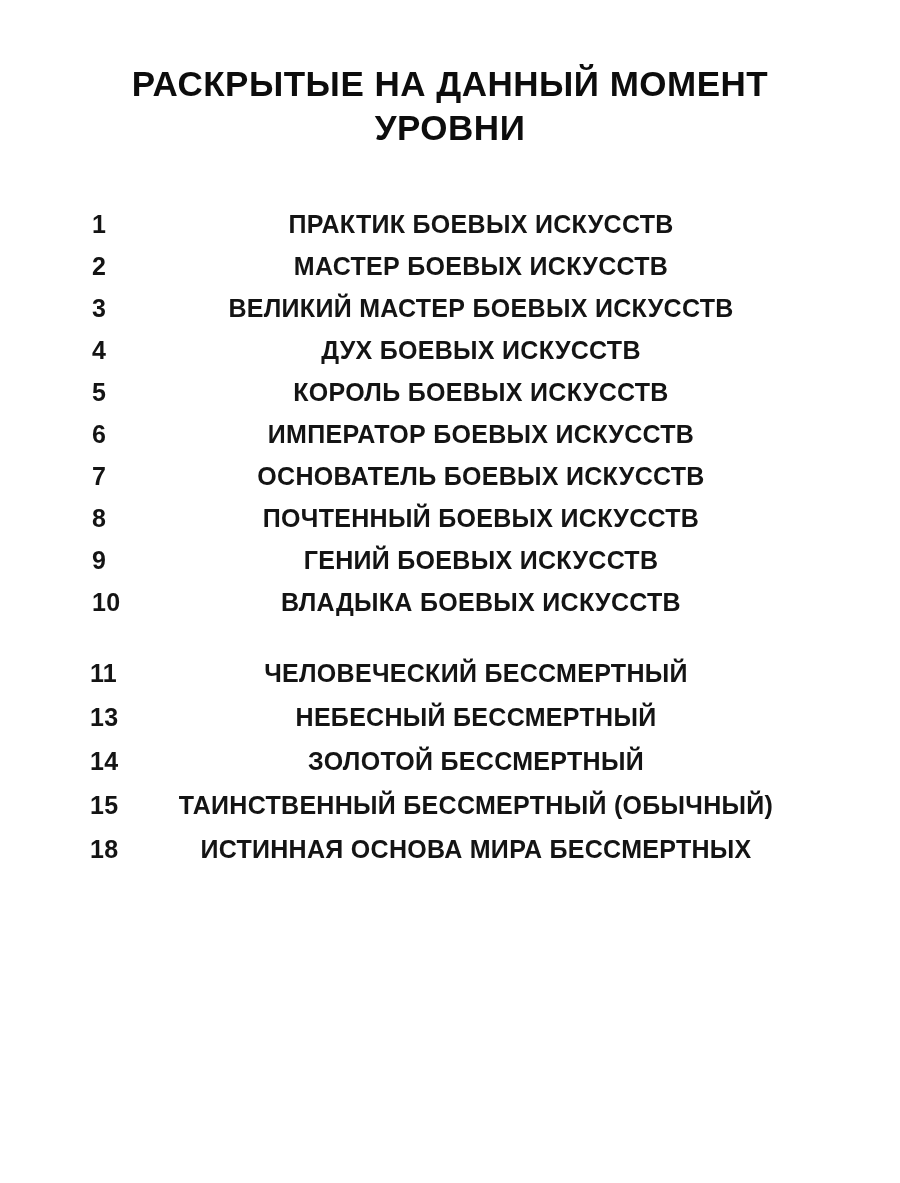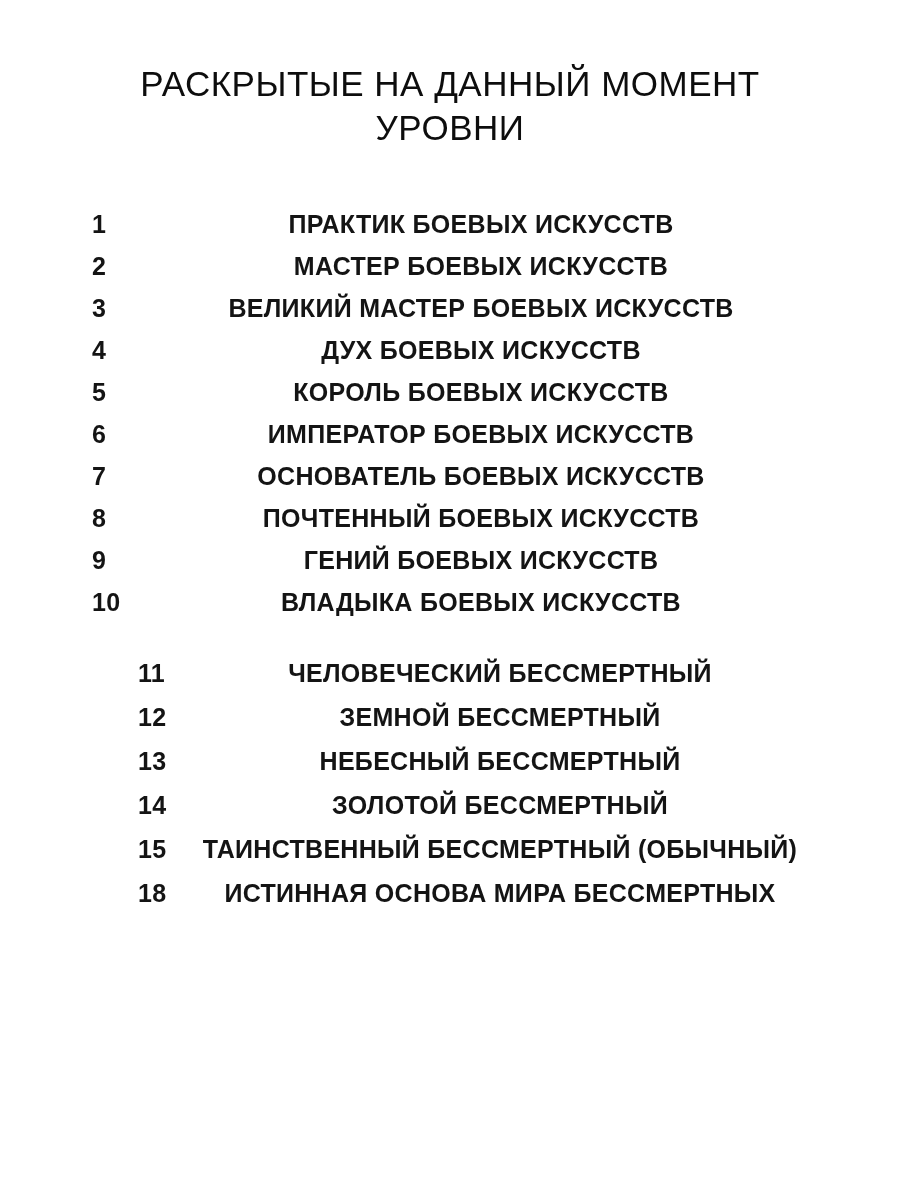--- a/index.html
+++ b/index.html
@@ -16,21 +16,21 @@
   }
   .page {
     width: 900px;
     height: 1183px;
     position: relative;
     box-sizing: border-box;
     padding: 48px 70px 20px 70px;
   }
   .title {
     text-align: center;
-    font-weight: 400;
+    font-weight: 700;
     font-size: 35px;
     line-height: 1.25;
     letter-spacing: 0.5px;
     text-transform: uppercase;
     margin: 14px 0 0 0;
     padding: 0 14px;
     color: #0d0d0d;
   }
   .title-line {
     display: block;
@@ -60,21 +60,20 @@
     display: inline-block;
     flex: 0 0 auto;
     font-weight: 700;
   }
   .entry .label {
     flex: 1 1 auto;
     text-align: center;
   }
   .list-block.second .entry {
     margin-bottom: 19px;
-    margin-left: 48px;
   }
   .list-block.second .entry .num {
     min-width: 32px;
   }
 </style>
 </head>
 <body>
 
 <div class="page">
 
@@ -124,24 +123,20 @@
       <span class="label">ВЛАДЫКА БОЕВЫХ ИСКУССТВ</span>
     </div>
   </div>
 
   <div class="list-block second">
     <div class="entry">
       <span class="num">11</span>
       <span class="label">ЧЕЛОВЕЧЕСКИЙ БЕССМЕРТНЫЙ</span>
     </div>
     <div class="entry">
-      <span class="num">12</span>
-      <span class="label">ЗЕМНОЙ БЕССМЕРТНЫЙ</span>
-    </div>
-    <div class="entry">
       <span class="num">13</span>
       <span class="label">НЕБЕСНЫЙ БЕССМЕРТНЫЙ</span>
     </div>
     <div class="entry">
       <span class="num">14</span>
       <span class="label">ЗОЛОТОЙ БЕССМЕРТНЫЙ</span>
     </div>
     <div class="entry">
       <span class="num">15</span>
       <span class="label">ТАИНСТВЕННЫЙ БЕССМЕРТНЫЙ (ОБЫЧНЫЙ)</span>

